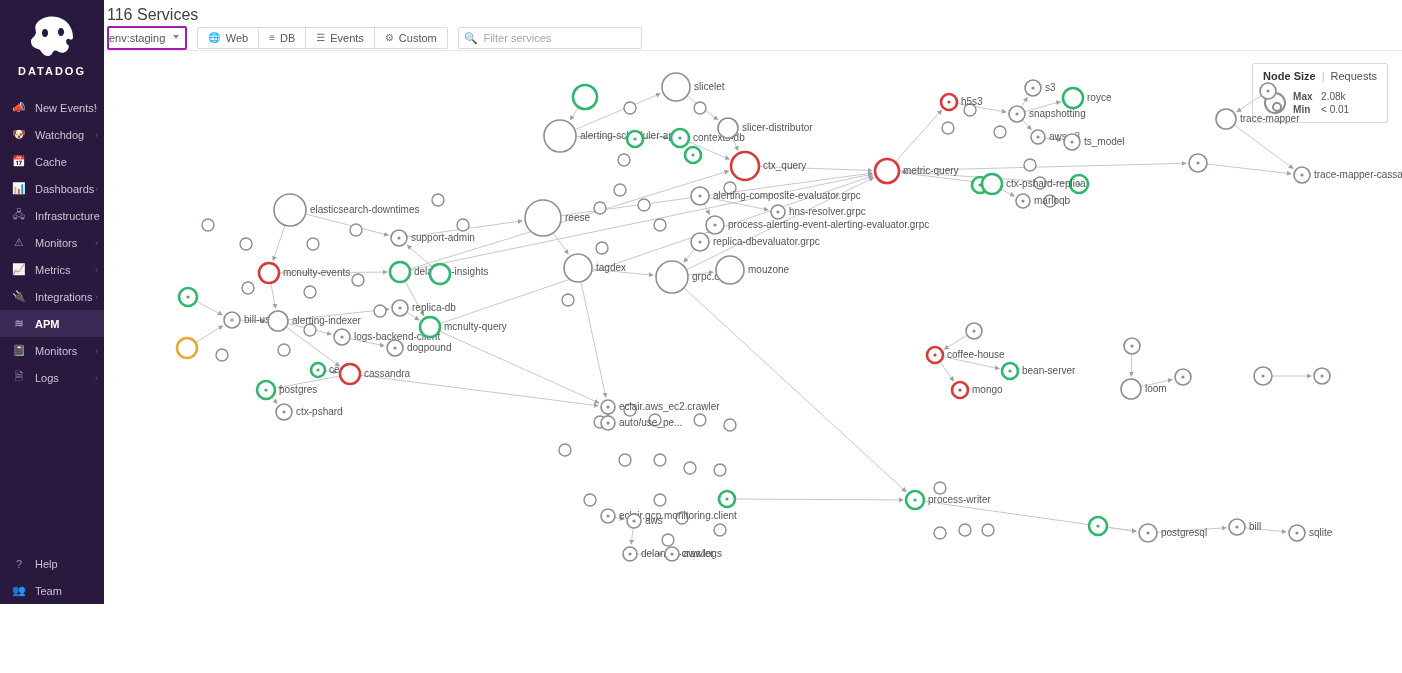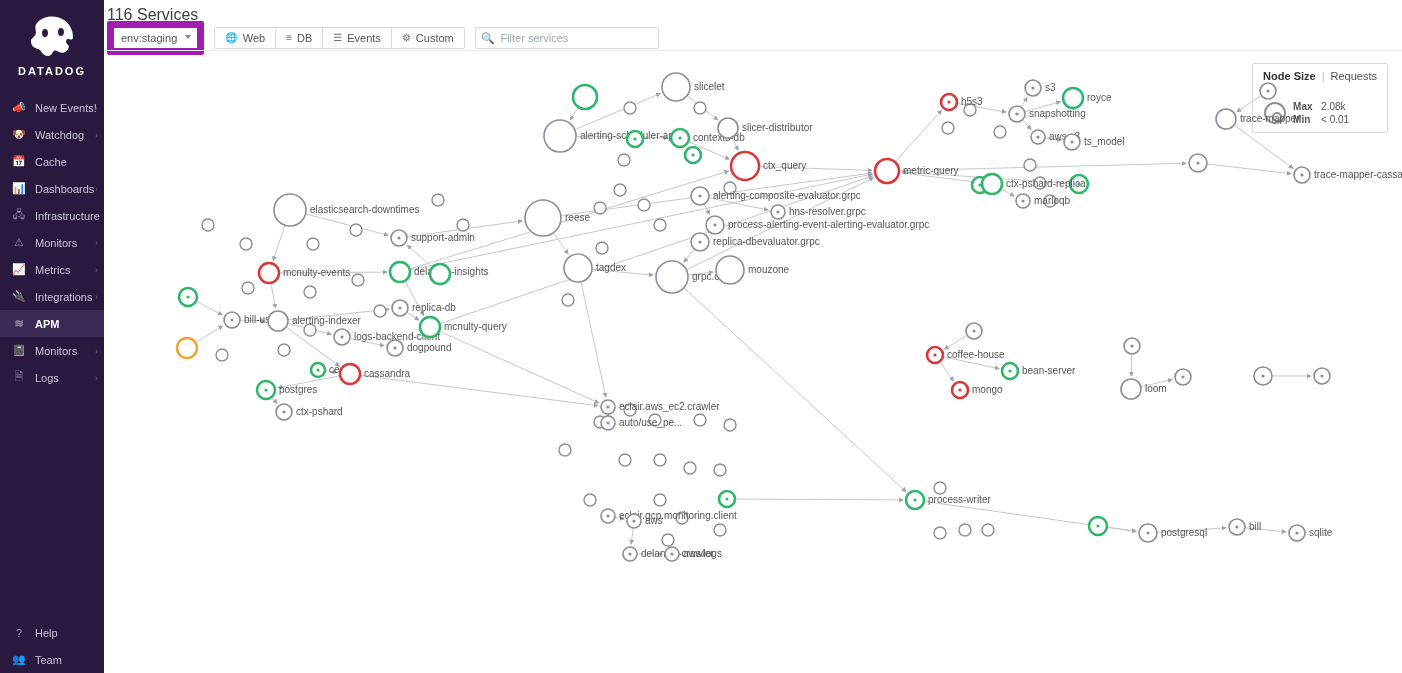--- a/index.html
+++ b/index.html
@@ -1,42 +1,42 @@
 <!DOCTYPE html>
 <html><head>
 <meta charset="utf-8">
 <style>
   html,body{margin:0;padding:0;width:1402px;height:673px;font-family:Helvetica,Arial,sans-serif;font-size:12px;color:#49525b;background:#fff;overflow:hidden}
   
-  #sidebar{position:absolute;left:0;top:0;width:104px;height:673px;background:#29193f;color:#c9c4d3}
+  #sidebar{position:absolute;left:0;top:0;width:104px;height:604px;background:#29193f;color:#c9c4d3}
   #logo{height:90px;display:flex;flex-direction:column;align-items:center;justify-content:center;color:#fff}
   #logo svg{width:48px;height:48px}
   #logo-text{font-size:11px;font-weight:700;letter-spacing:2px;margin-top:3px}
   #nav{margin-top:4px}
   .nav-item{display:flex;align-items:center;height:27px;padding-left:10px;font-size:11px;cursor:pointer;position:relative}
   .nav-item .chev{position:absolute;right:6px;color:#6a5d80;font-size:9px}
   .nav-item.active{background:#3b2a55;color:#fff;font-weight:600}
   .nav-item .ic{width:18px;display:inline-block;text-align:center;margin-right:7px;color:#9a90ac}
   #sb-bottom{position:absolute;left:0;bottom:0;width:104px}
   
   #hdr{position:absolute;left:95px;top:0;right:0;height:50px}
   #title{position:absolute;left:12px;top:6px;font-size:16px;color:#3a3f45}
   #toolbar{position:absolute;left:12px;top:27px;display:flex;align-items:center;height:22px}
-  .combo{border:7px solid #a21caf;border-radius:2px;height:20px;line-height:20px;padding:0 20px 0 7px;font-size:11px;color:#555;position:relative;background:#fff;margin-right:10px}
+  .combo{border:2px solid #a21caf;border-radius:2px;height:20px;line-height:20px;padding:0 20px 0 0;font-size:11px;color:#555;position:relative;background:#fff;margin-right:10px}
   .combo .caret{position:absolute;right:6px;top:7px;border-left:3px solid transparent;border-right:3px solid transparent;border-top:4px solid #888}
   .btngrp{display:flex;border:1px solid #d7dade;border-radius:2px;overflow:hidden;margin-right:10px}
   .btn{height:20px;line-height:20px;padding:0 10px;font-size:11px;color:#555;border-left:1px solid #d7dade;display:flex;align-items:center;background:#fff}
   .btn:first-child{border-left:none}
   .btn .bi{margin-right:5px;font-size:10px;color:#6b6f75}
   .filt{border:1px solid #d7dade;border-radius:2px;height:20px;display:flex;align-items:center;padding:0 6px;color:#a0a6ad;font-size:11px;width:170px}
   .filt .si{margin-right:5px}
   #hr{position:absolute;left:104px;right:0;top:50px;height:1px;background:#e7e9ec}
   
   #legend{position:absolute;right:14px;top:63px;border:1px solid #d7dade;border-radius:2px;padding:6px 10px;font-size:11px;background:#fff}
-  #legend .lh{display:flex;align-items:center;margin-bottom:18px}
+  #legend .lh{display:flex;align-items:center;margin-bottom:8px}
   #legend .lh b{color:#333}
   #legend .lh span.sep{color:#bbb;margin:0 6px}
   #legend .lrow{display:flex;align-items:center}
   #legend .lic{width:24px;height:24px;margin-right:6px}
   #legend .lvals{font-size:10px;color:#555;line-height:13px}
   #legend .lvals b{display:inline-block;width:28px}
   
   #graph{position:absolute;left:104px;right:0;top:51px;bottom:0}
   svg.g{width:100%;height:100%}
   .edge{stroke:#c6c8cc;stroke-width:1;fill:none;marker-end:url(#arrow)}

